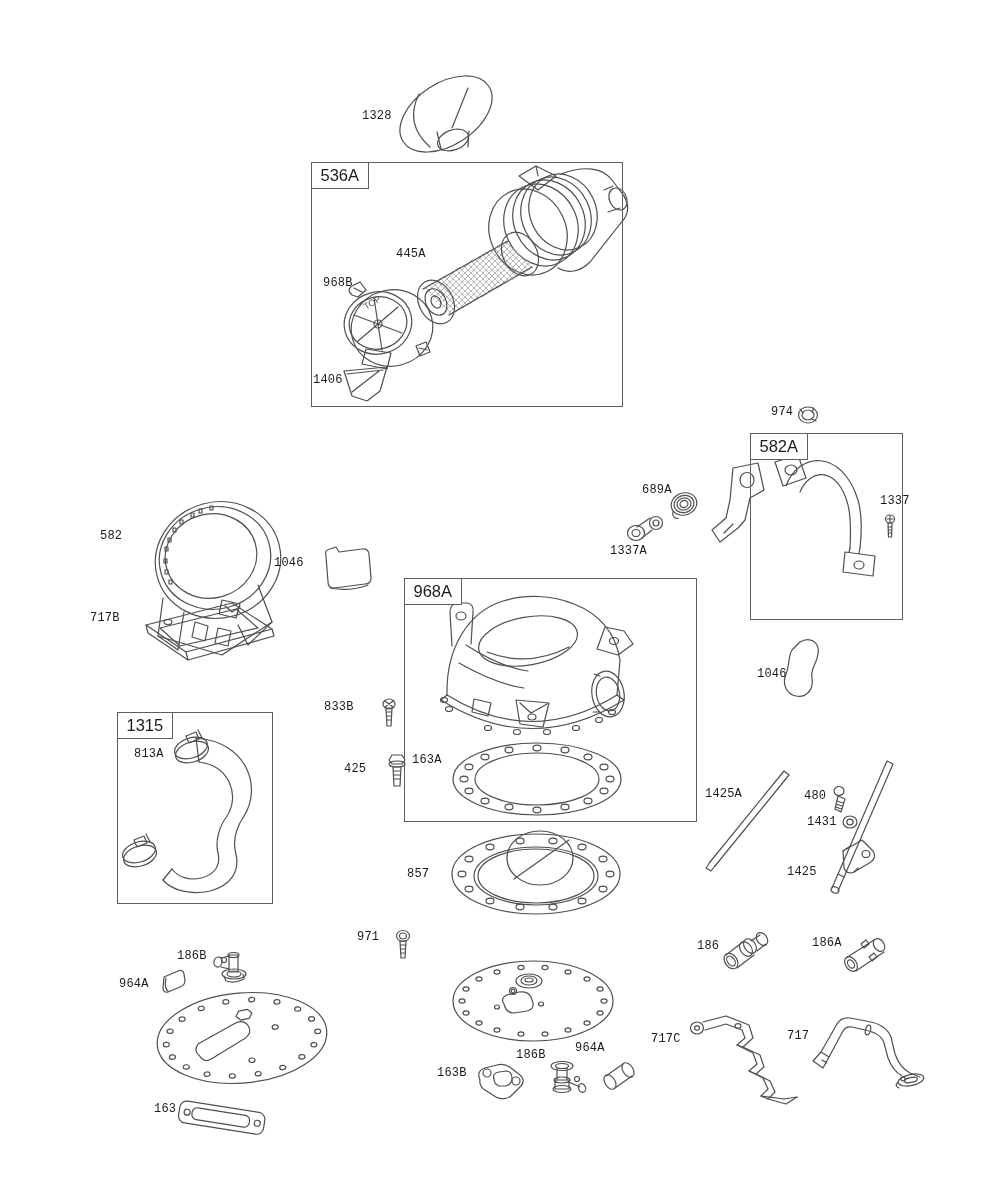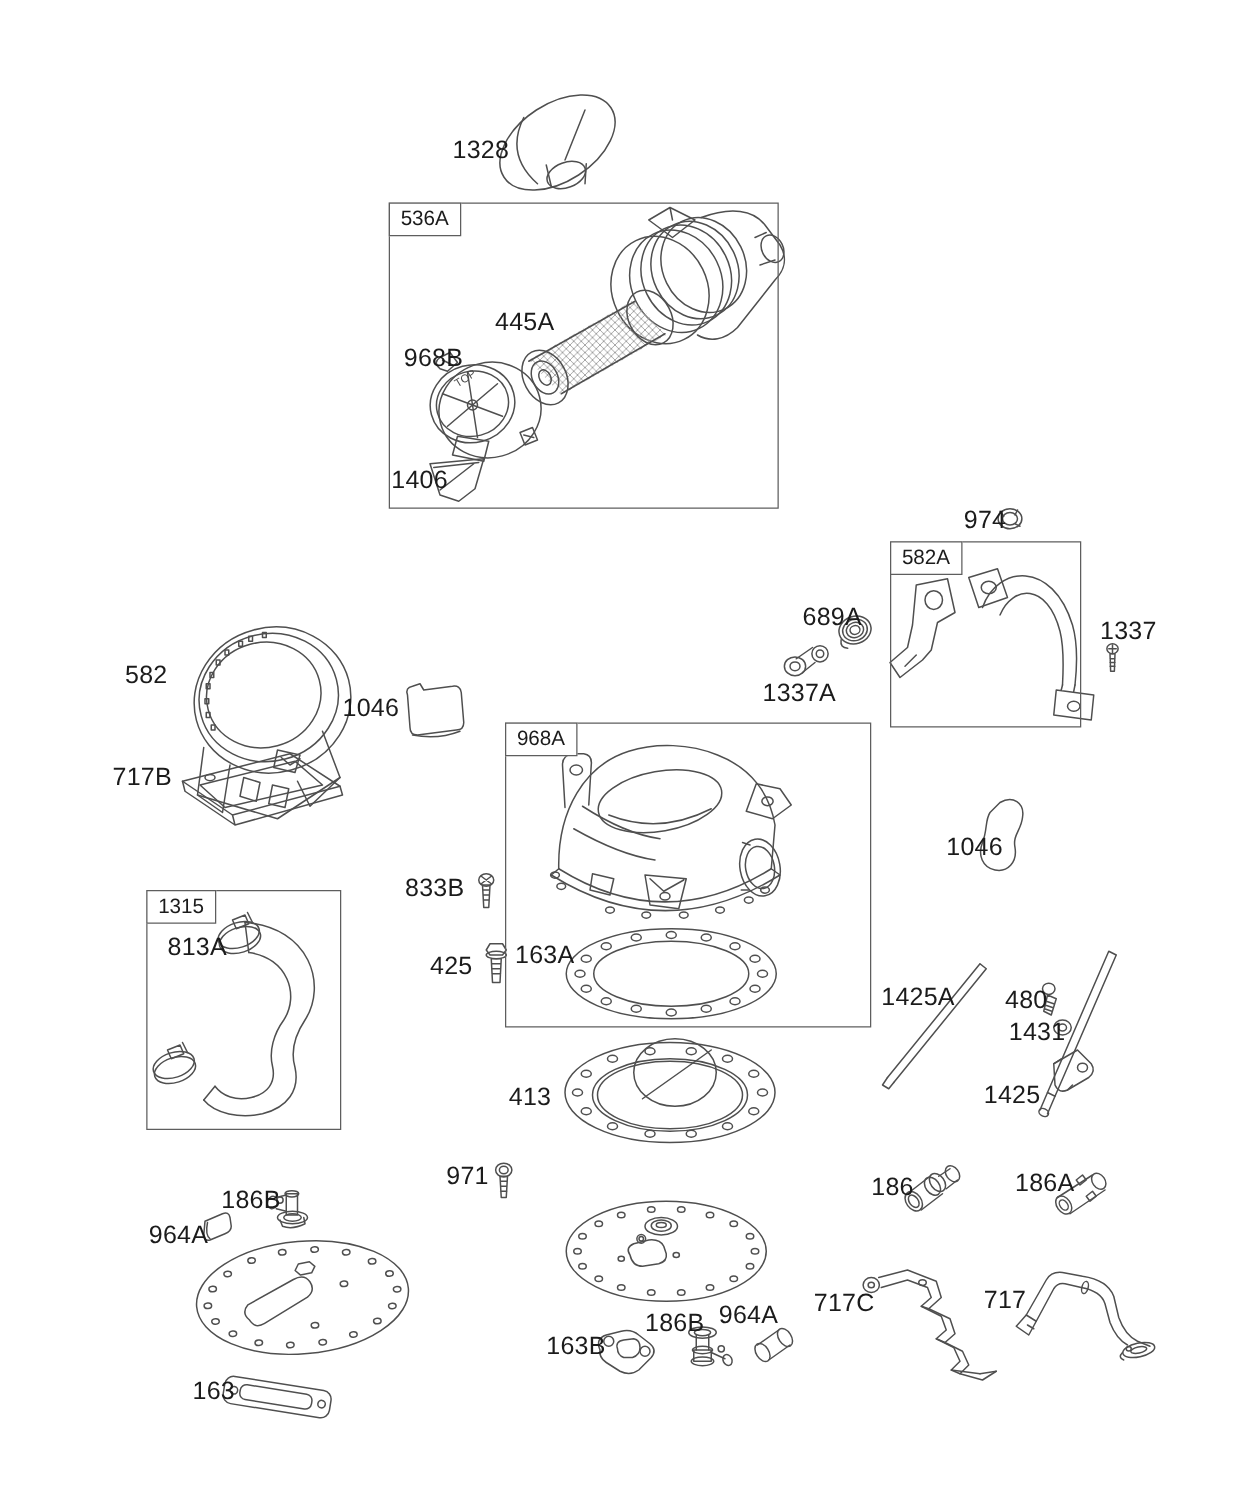--- a/index.html
+++ b/index.html
@@ -1,20 +1,20 @@
 <!DOCTYPE html>
 <html><head>
 <meta charset="utf-8">
 <style>
   html,body{margin:0;padding:0;background:#ffffff;}
   .stage{position:relative;width:1005px;height:1200px;background:#ffffff;overflow:hidden;
          font-family:"Liberation Sans",sans-serif;}
   .art{position:absolute;left:0;top:0;}
-  .lbl{position:absolute;font-size:20px;line-height:1;color:#1b1b1b;white-space:nowrap;
-       letter-spacing:.2px;}
+  .lbl{position:absolute;font-size:12px;line-height:1;color:#1b1b1b;white-space:nowrap;
+       letter-spacing:.2px;font-family:Liberation Mono, monospace;}
   .gbox{position:absolute;border:1.5px solid #5e5e5e;box-sizing:border-box;padding-left:20px;}
   .gtab{position:absolute;top:-1.5px;left:-1.5px;border:1.5px solid #5e5e5e;background:#ffffff;
         padding:3px 9px 4px;font-size:16.5px;line-height:1.1;color:#1b1b1b;}
 </style>
 </head>
 <body>
 
 <div class="stage">
 
   <svg class="art" width="1005" height="1200" viewBox="0 0 1005 1200">
@@ -419,21 +419,21 @@
         <ellipse cx="911" cy="1080" rx="6.5" ry="2.5" transform="rotate(-12 911 1080)"></ellipse>
         <ellipse cx="903" cy="1079" rx="2" ry="1.8"></ellipse>
         <path d="M898 1082 Q894 1086 899 1088"></path>
       </g>
     </g>
   </svg>
 
   <div class="gbox" style="left:311px;top:162px;width:312px;height:245px">
     <div class="gtab">536A</div>
   </div>
-  <div class="gbox" style="left:712px;top:433px;width:153px;height:149px">
+  <div class="gbox" style="left:750px;top:433px;width:153px;height:187px">
     <div class="gtab">582A</div>
   </div>
   <div class="gbox" style="left:404px;top:578px;width:293px;height:244px">
     <div class="gtab">968A</div>
   </div>
   <div class="gbox" style="left:117px;top:712px;width:156px;height:192px">
     <div class="gtab">1315</div>
   </div>
 
   <div class="lbl" style="left:362px;top:110px">1328</div>
@@ -449,21 +449,21 @@
   <div class="lbl" style="left:90px;top:612px">717B</div>
   <div class="lbl" style="left:324px;top:701px">833B</div>
   <div class="lbl" style="left:344px;top:763px">425</div>
   <div class="lbl" style="left:412px;top:754px">163A</div>
   <div class="lbl" style="left:757px;top:668px">1046</div>
   <div class="lbl" style="left:134px;top:748px">813A</div>
   <div class="lbl" style="left:705px;top:788px">1425A</div>
   <div class="lbl" style="left:804px;top:790px">480</div>
   <div class="lbl" style="left:807px;top:816px">1431</div>
   <div class="lbl" style="left:787px;top:866px">1425</div>
-  <div class="lbl" style="left:407px;top:868px">413</div>
+  <div class="lbl" style="left:407px;top:868px">857</div>
   <div class="lbl" style="left:357px;top:931px">971</div>
   <div class="lbl" style="left:177px;top:950px">186B</div>
   <div class="lbl" style="left:119px;top:978px">964A</div>
   <div class="lbl" style="left:575px;top:1042px">964A</div>
   <div class="lbl" style="left:516px;top:1049px">186B</div>
   <div class="lbl" style="left:437px;top:1067px">163B</div>
   <div class="lbl" style="left:697px;top:940px">186</div>
   <div class="lbl" style="left:812px;top:937px">186A</div>
   <div class="lbl" style="left:651px;top:1033px">717C</div>
   <div class="lbl" style="left:787px;top:1030px">717</div>

